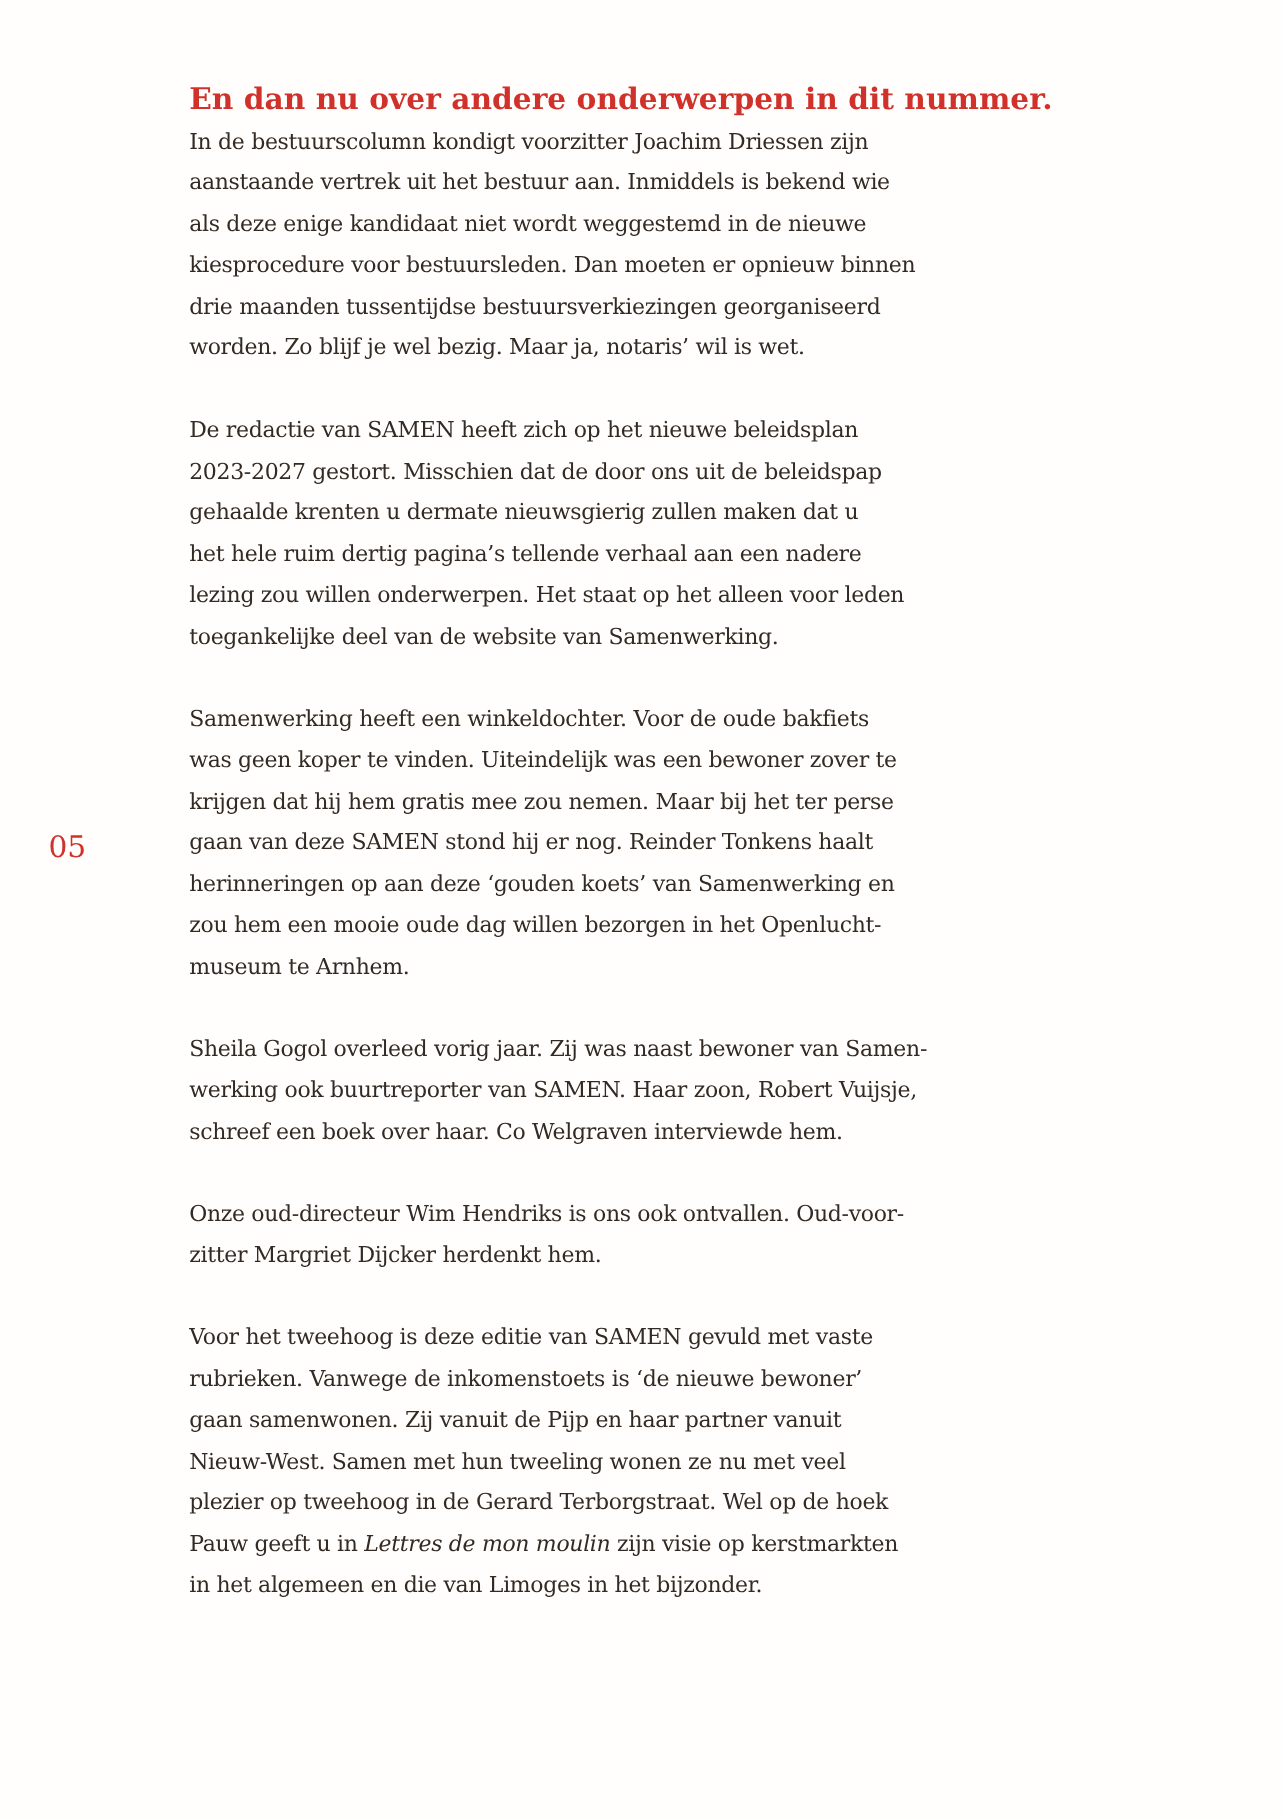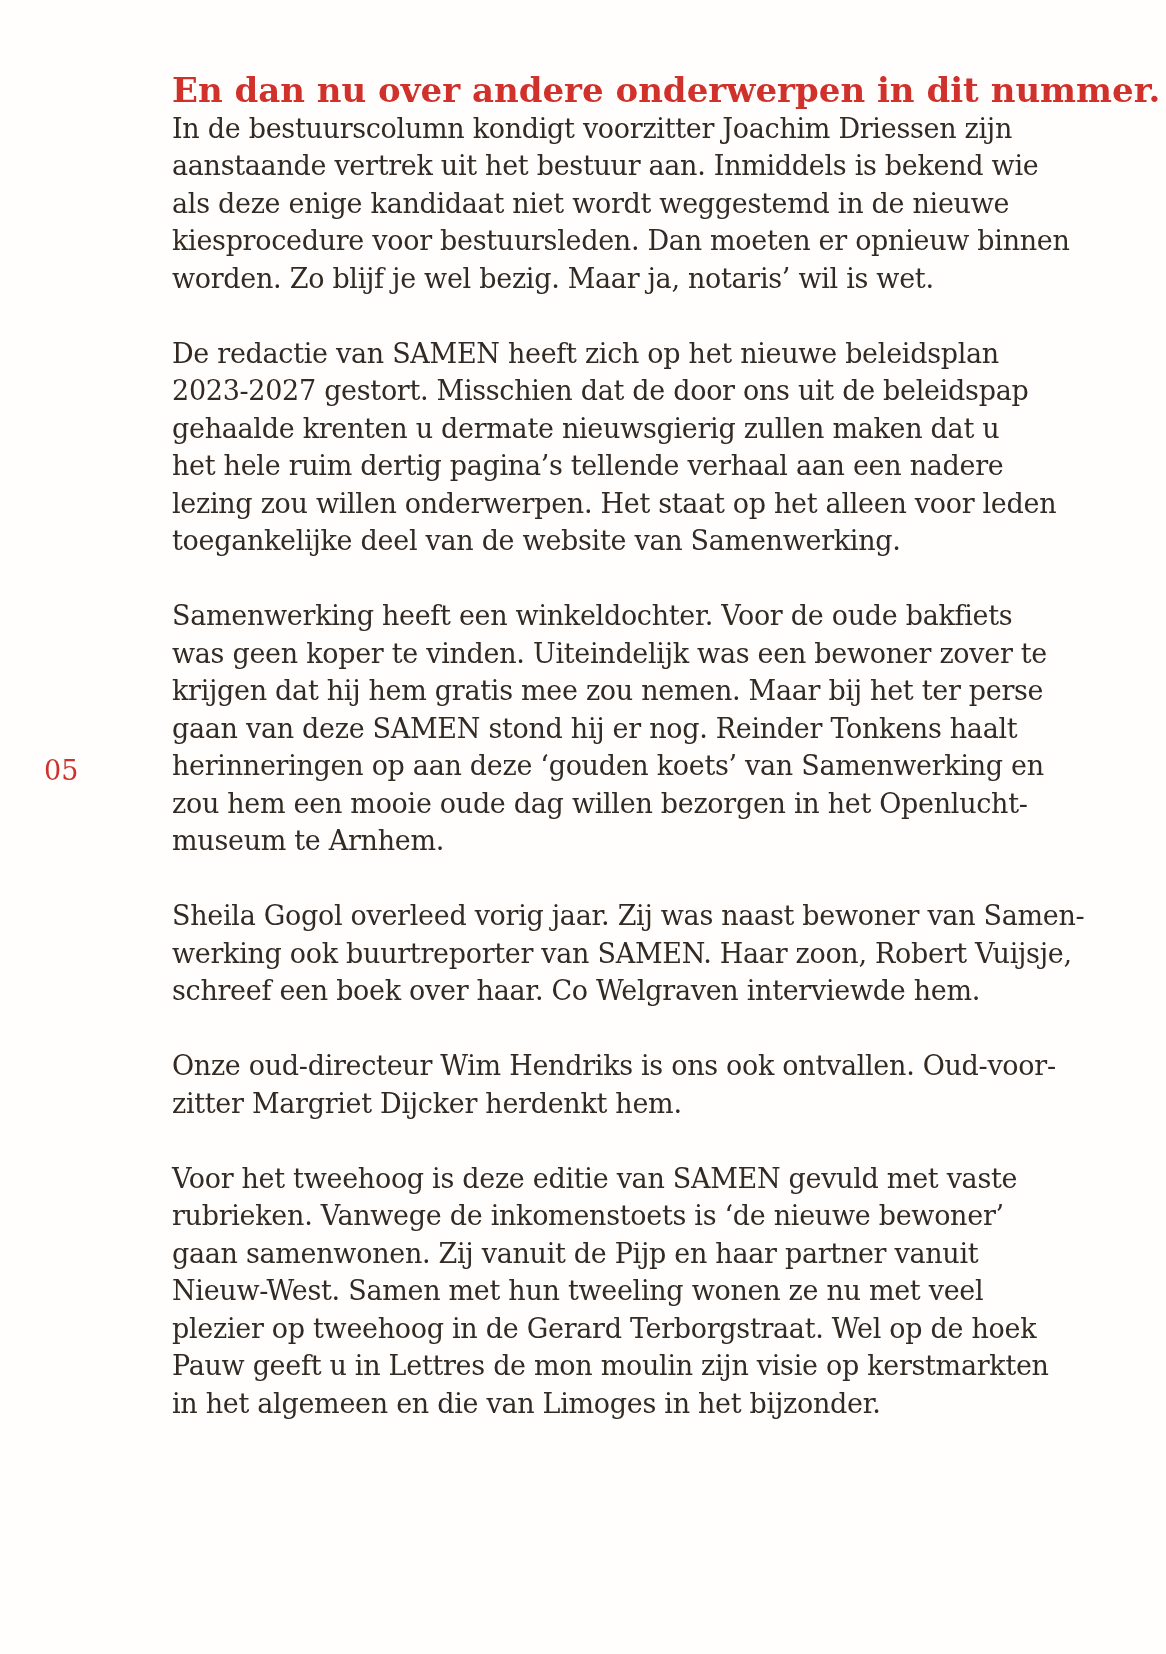--- a/index.html
+++ b/index.html
@@ -21,52 +21,53 @@
     line-height: 37.5px;
     color: #d0322b;
   }
   .content {
     position: absolute;
     left: 172px;
     top: 72px;
     width: 940px;
   }
   .heading {
-    font-size: 34px;
+    font-size: 27px;
     line-height: 37.5px;
     font-weight: bold;
     color: #d0322b;
     white-space: pre;
   }
   .para { margin-bottom: 37.5px; }
   .para:last-child { margin-bottom: 0; }
   .line {
-    font-size: 27px;
+    font-size: 20px;
     line-height: 37.5px;
     white-space: pre;
     letter-spacing: -0.3px;
   }
-  .italic { }
+  .italic { font-style: italic; }
 </style>
 </head>
 <body>
 
 <div class="page">
 
   <div class="page-number">05</div>
 
   <div class="content">
 
     <div class="heading">En dan nu over andere onderwerpen in dit nummer.</div>
 
     <div class="para">
       <div class="line">In de bestuurscolumn kondigt voorzitter Joachim Driessen zijn</div>
       <div class="line">aanstaande vertrek uit het bestuur aan. Inmiddels is bekend wie</div>
       <div class="line">als deze enige kandidaat niet wordt weggestemd in de nieuwe</div>
       <div class="line">kiesprocedure voor bestuursleden. Dan moeten er opnieuw binnen</div>
+      <div class="line">drie maanden tussentijdse bestuursverkiezingen georganiseerd</div>
       <div class="line">worden. Zo blijf je wel bezig. Maar ja, notaris’ wil is wet.</div>
     </div>
 
     <div class="para">
       <div class="line">De redactie van SAMEN heeft zich op het nieuwe beleidsplan</div>
       <div class="line">2023-2027 gestort. Misschien dat de door ons uit de beleidspap</div>
       <div class="line">gehaalde krenten u dermate nieuwsgierig zullen maken dat u</div>
       <div class="line">het hele ruim dertig pagina’s tellende verhaal aan een nadere</div>
       <div class="line">lezing zou willen onderwerpen. Het staat op het alleen voor leden</div>
       <div class="line">toegankelijke deel van de website van Samenwerking.</div>

